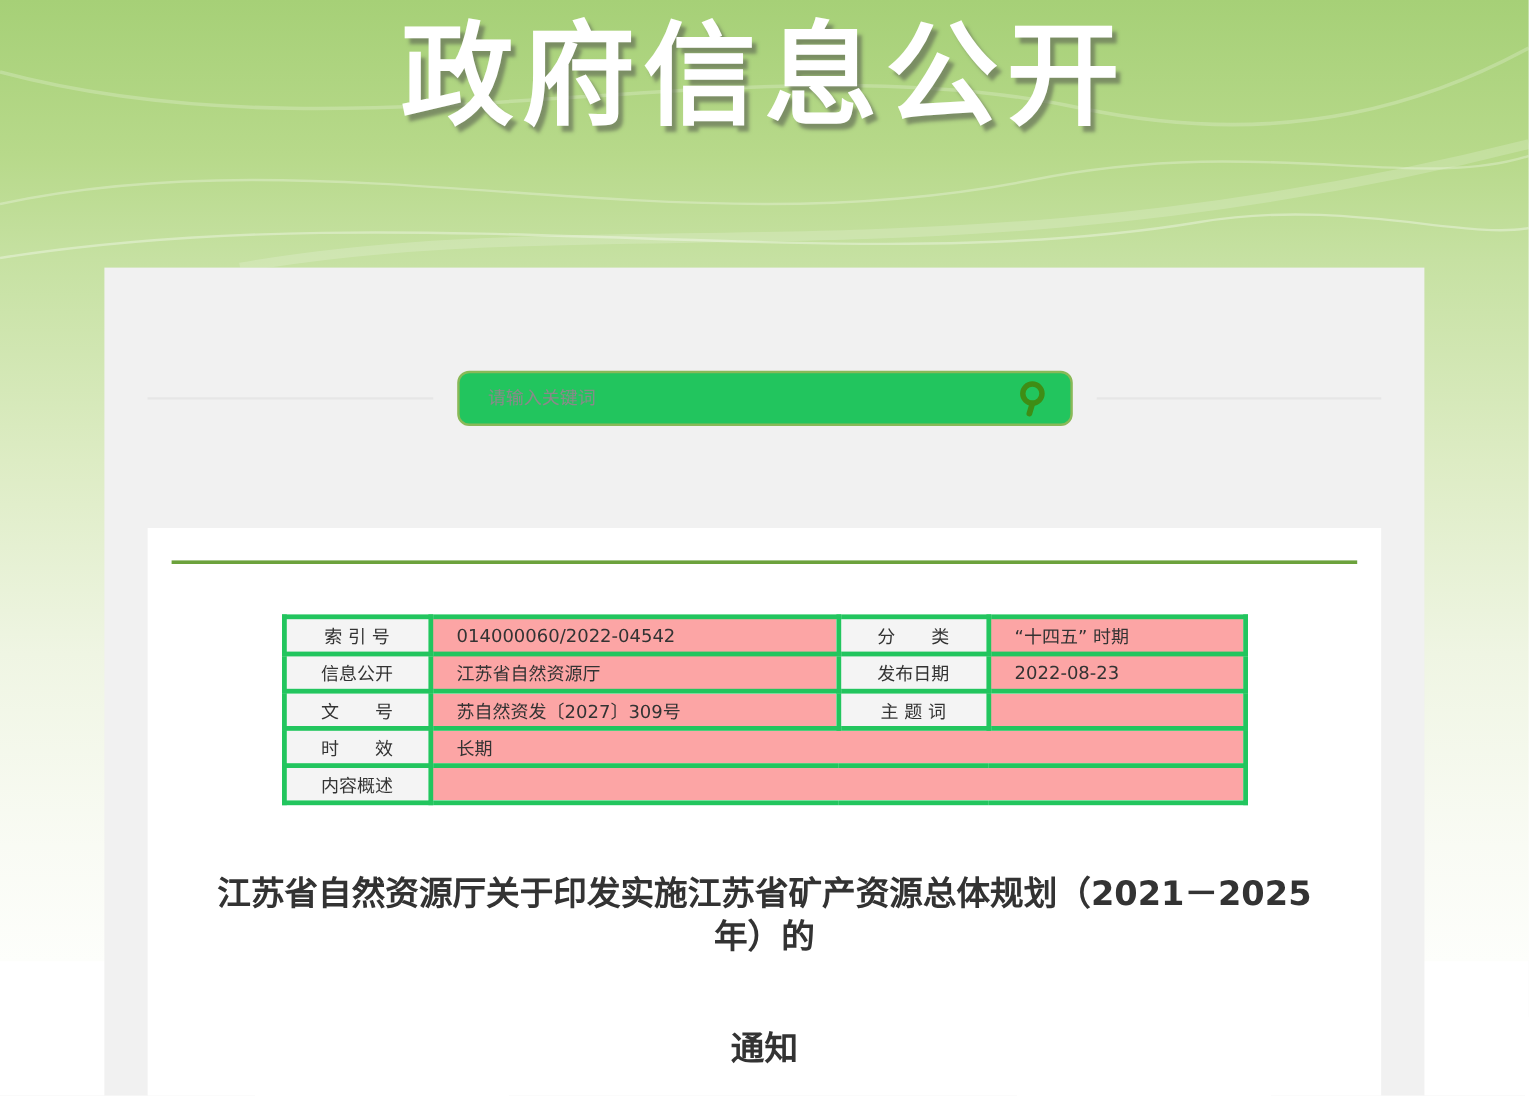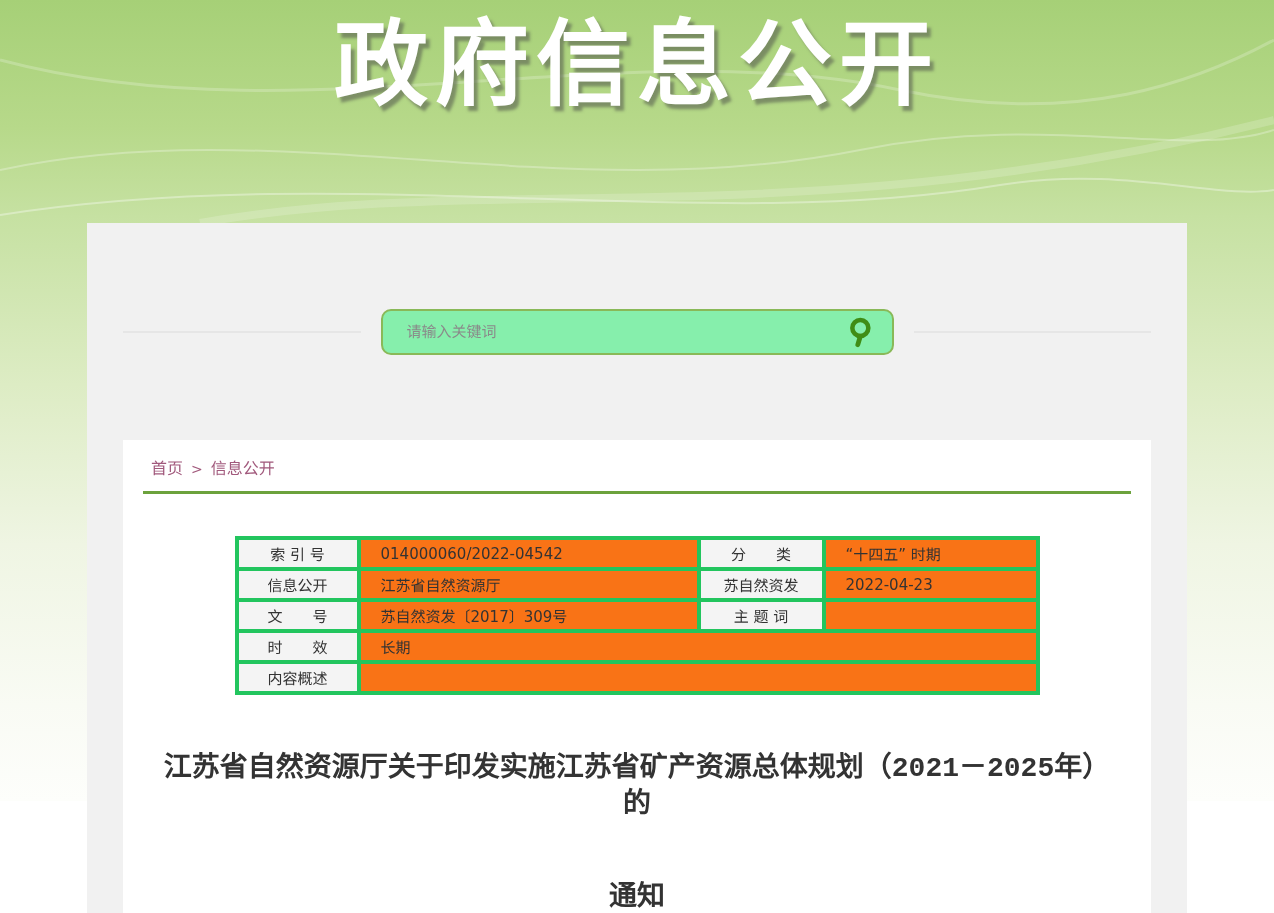--- a/index.html
+++ b/index.html
@@ -49,21 +49,21 @@
   .search-row {
     padding-top: 86px;
     margin: 0 36px;
     display: flex;
     align-items: center;
   }
   .hr-line { flex: 1; height: 2px; background: #e6e6e6; }
   .search-box {
     width: 513px; height: 46px;
     margin: 0 20px;
-    background: #86efac;
+    background: #22c55e;
     border: 2px solid var(--search-border-green, #89b958);
     border-radius: 10px;
     display: flex;
     align-items: center;
     padding: 0 12px 0 24px;
   }
   .search-input {
     flex: 1;
     border: none; outline: none;
     font-size: 15px;
@@ -117,32 +117,31 @@
     font-size: 15px;
     color: #333;
     overflow: hidden;
     white-space: nowrap;
   }
   .meta-table td.label {
     background: #f4f4f4;
     text-align: center;
   }
   .meta-table td.value {
-    background: #f97316;
+    background: #fca5a5;
     padding-left: 20px;
   }
 
   
   .article-title {
     text-align: center;
     font-weight: bold;
     font-size: 28px;
     color: #333;
     line-height: 1.3;
-    font-family: Liberation Mono, monospace;
   }
   .article-title.line1 { margin-top: 56px; padding: 0 40px; }
   .article-title.line2 { margin-top: 56px; }
 </style>
 </head>
 <body>
 
 <div class="page">
 
   <div class="banner">
@@ -166,49 +165,46 @@
             <circle cx="11.5" cy="9" r="6" fill="none" stroke="#3f8d15" stroke-width="3.4"></circle>
             <line x1="11.5" y1="15.2" x2="9.6" y2="21.5" stroke="#3f8d15" stroke-width="3.6" stroke-linecap="round"></line>
           </svg>
         </button>
       </div>
       <div class="hr-line"></div>
     </div>
 
     <div class="card">
 
-      <div class="breadcrumb">
-        <a>首页</a><span class="sep">&gt;</span><a>信息公开</a>
-      </div>
 
       <div class="green-divider"></div>
 
       <table class="meta-table">
         <colgroup>
           <col style="width:122px">
             <col style="width:340px">
             <col style="width:125px">
             <col style="width:214px">
         </colgroup>
         <tbody>
           <tr>
             <td class="label">索 引 号</td>
             <td class="value">014000060/2022-04542</td>
             <td class="label">分　　类</td>
             <td class="value">“十四五” 时期</td>
           </tr>
           <tr>
             <td class="label">信息公开</td>
             <td class="value">江苏省自然资源厅</td>
-            <td class="label">苏自然资发</td>
-            <td class="value">2022-04-23</td>
+            <td class="label">发布日期</td>
+            <td class="value">2022-08-23</td>
           </tr>
           <tr>
             <td class="label">文　　号</td>
-            <td class="value">苏自然资发〔2017〕309号</td>
+            <td class="value">苏自然资发〔2027〕309号</td>
             <td class="label">主 题 词</td>
             <td class="value"></td>
           </tr>
           <tr>
             <td class="label">时　　效</td>
             <td class="value" colspan="3">长期</td>
           </tr>
           <tr>
             <td class="label">内容概述</td>
             <td class="value" colspan="3"></td>

